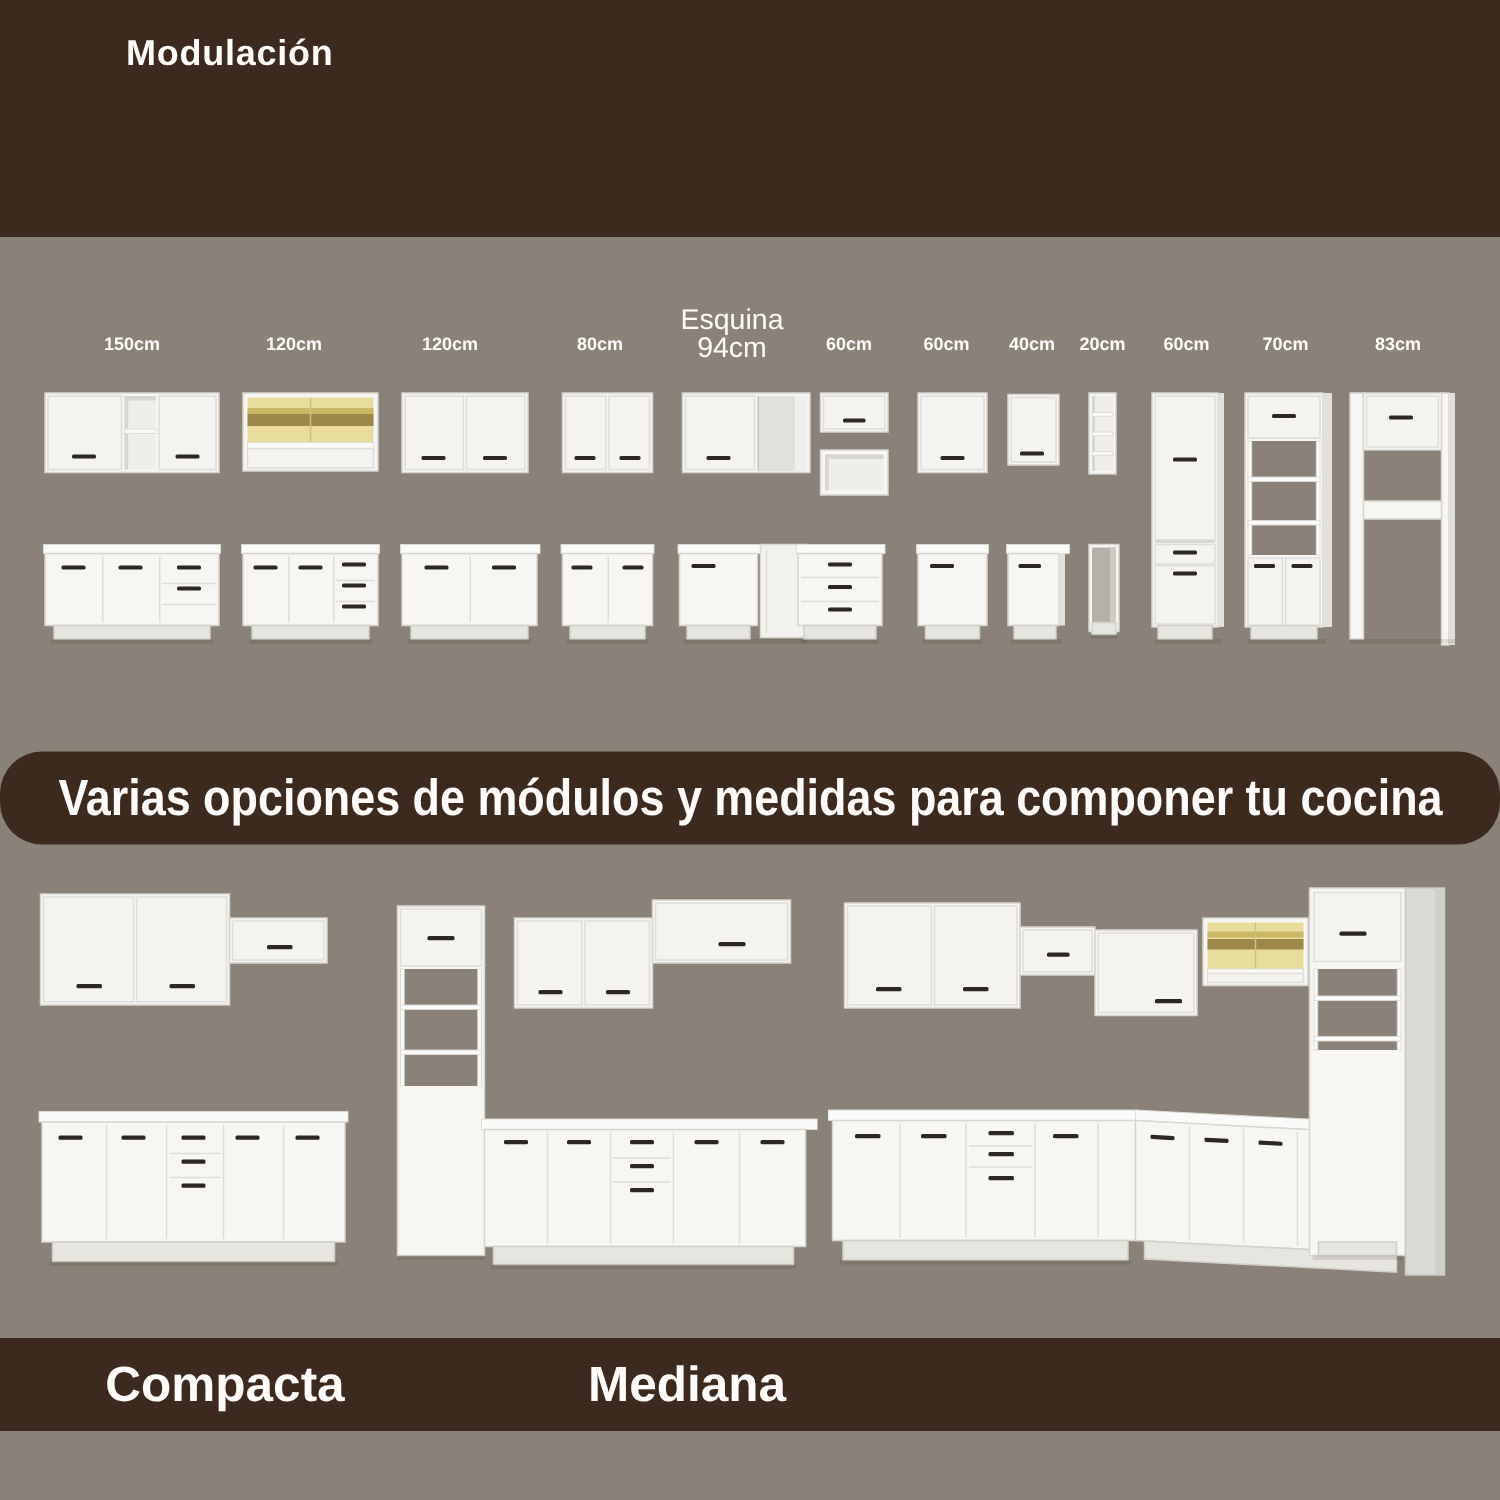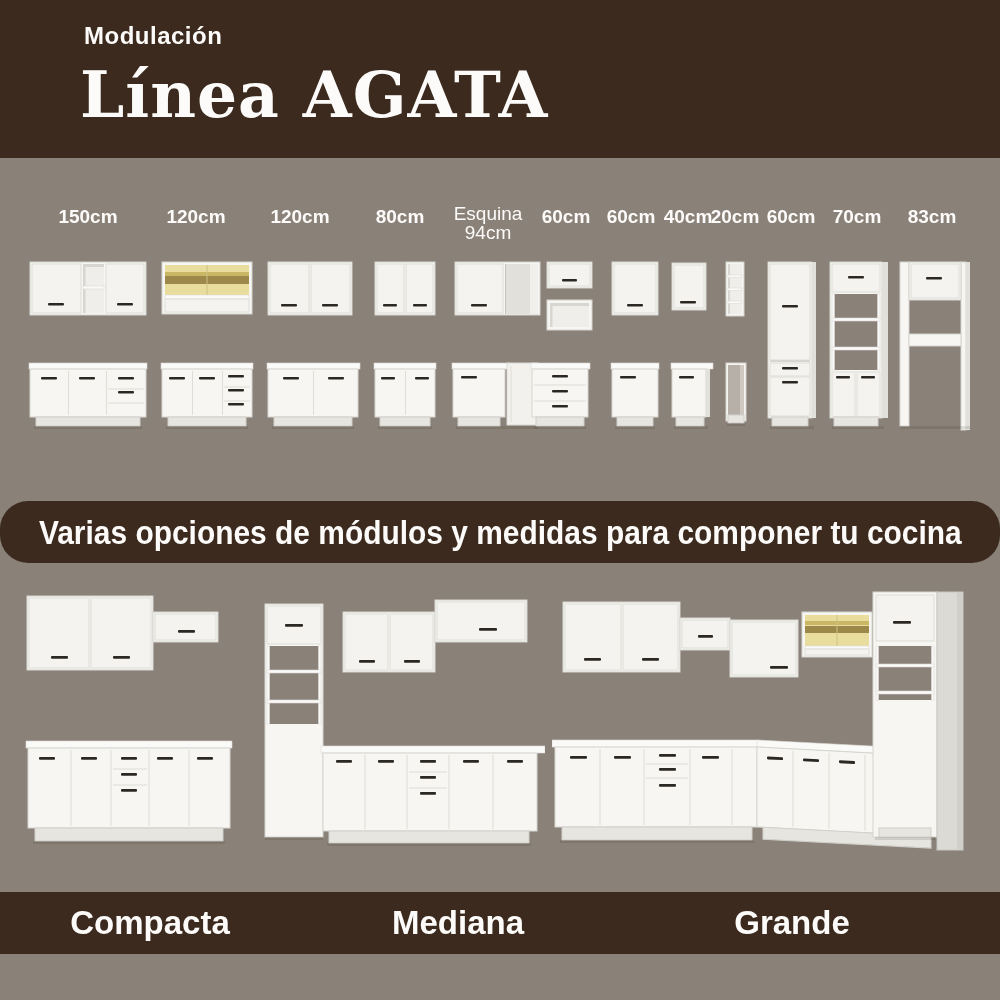--- a/index.html
+++ b/index.html
@@ -11,22 +11,22 @@
   .page{position:relative;width:1000px;height:1000px;overflow:hidden;background:var(--taupe);
         font-family:"Liberation Sans",sans-serif;}
   .band{position:absolute;left:0;width:1000px;background:var(--brown);}
   
   .header{top:0;height:158px;}
   .kicker{position:absolute;left:84px;top:22px;font-size:24px;font-weight:bold;color:var(--white-text);letter-spacing:0.5px;}
   .title{position:absolute;left:80px;top:58px;font-size:63px;font-weight:bold;color:var(--white-text);
          font-family:"DejaVu Serif","Liberation Serif",serif;letter-spacing:1px;}
   
   .modules{position:absolute;left:0;top:158px;width:1000px;height:343px;}
-  .size-label{position:absolute;top:48px;transform:translateX(-50%);color:var(--white-text);
-              font-size:19px;font-weight:bold;white-space:nowrap;text-align:center;}
+  .size-label{position:absolute;top:64px;transform:translateX(-50%);color:var(--white-text);
+              font-size:12px;font-weight:bold;white-space:nowrap;text-align:center;}
   .size-label.esquina{top:46px;width:78px;white-space:normal;font-weight:normal;font-size:19px;line-height:19px;}
   .modules svg{position:absolute;left:0;top:0;}
   
   .banner{top:501px;height:62px;display:flex;align-items:center;justify-content:center;border-radius:28px;}
   .banner span{display:inline-block;color:var(--white-text);font-size:34px;font-weight:bold;
                transform:scaleX(0.88);white-space:nowrap;}
   
   .kitchens{position:absolute;left:0;top:563px;width:1000px;height:329px;}
   .kitchens svg{position:absolute;}
   
@@ -52,21 +52,20 @@
   svg .sh{fill:rgba(40,30,20,0.12)}
   svg .dkp{fill:#b7b0a9}
 </style>
 </head>
 <body>
 
 <div class="page">
 
   <header class="band header">
     <div class="kicker">Modulación</div>
-    <div class="title">Línea AGATA</div>
   </header>
 
   <section class="modules">
     <div class="size-label" style="left:88px">150cm</div>
     <div class="size-label" style="left:196px">120cm</div>
     <div class="size-label" style="left:300px">120cm</div>
     <div class="size-label" style="left:400px">80cm</div>
     <div class="size-label esquina" style="left:488px">Esquina 94cm</div>
     <div class="size-label" style="left:566px">60cm</div>
     <div class="size-label" style="left:631px">60cm</div>
@@ -425,17 +424,16 @@
       <g>
         <rect x="385" y="4" width="26" height="258" fill="#dbdad5" stroke="#c9c8c3"></rect>
         <rect x="405" y="4" width="6" height="258" fill="#d0cfca"></rect>
       </g>
     </svg>
   </section>
 
   <div class="band bottom-band">
     <span class="kitchen-label" style="left:458px">Mediana</span>
     <span class="kitchen-label" style="left:150px">Compacta</span>
-    <span class="kitchen-label" style="left:792px">Grande</span>
   </div>
 
   <div class="footer-strip"></div>
 </div>
 
 </body></html>

